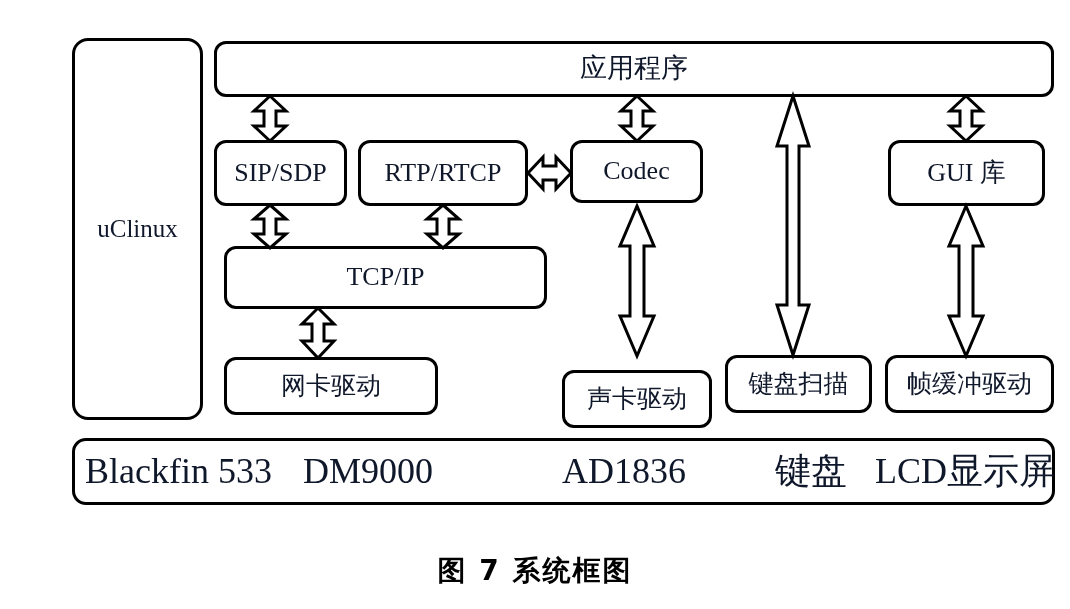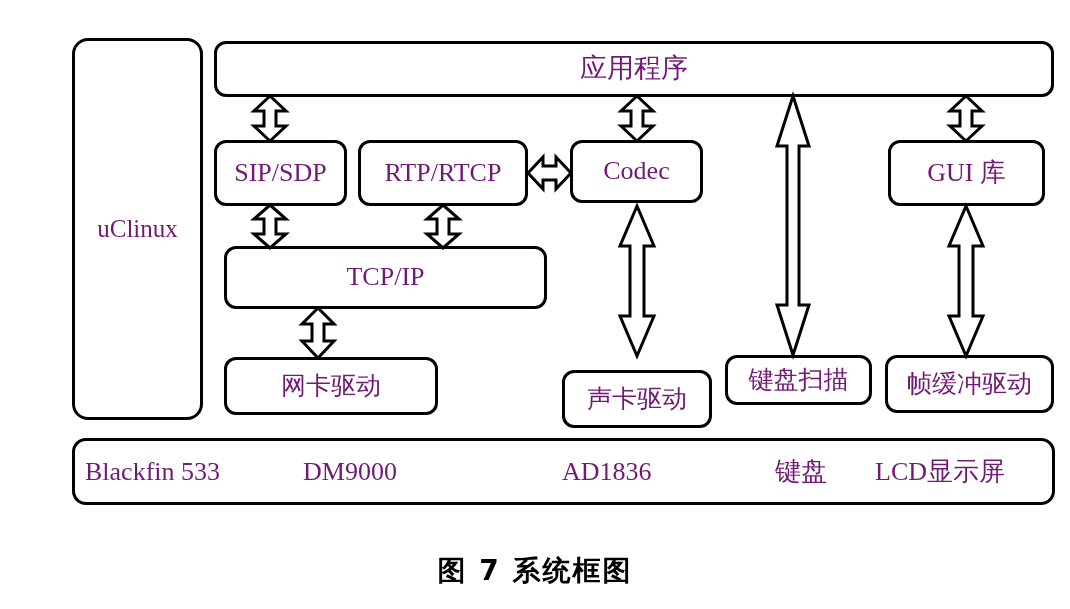--- a/index.html
+++ b/index.html
@@ -20,52 +20,52 @@
     position: absolute;
     box-sizing: border-box;
     border: 3px solid #000000;
     border-radius: 12px;
     background: #ffffff;
     display: flex;
     align-items: center;
     justify-content: center;
     text-align: center;
     line-height: 1.1;
-    color: #701a75;
+    color: #0f172a;
   }
   .box-label {
     display: block;
     white-space: nowrap;
   }
   
   #box-uclinux      { left: 72px;  top: 38px;  width: 131px; height: 382px; font-size: 25px; border-radius: 16px; }
   #box-app          { left: 214px; top: 41px;  width: 840px; height: 56px;  font-size: 27px; }
   #box-sip          { left: 214px; top: 140px; width: 133px; height: 66px;  font-size: 26px; justify-content: center; }
   #box-rtp          { left: 358px; top: 140px; width: 170px; height: 66px;  font-size: 26px; }
   #box-codec        { left: 570px; top: 140px; width: 133px; height: 63px;  font-size: 26px; }
   #box-gui          { left: 888px; top: 140px; width: 157px; height: 66px;  font-size: 26px; }
   #box-tcpip        { left: 224px; top: 246px; width: 323px; height: 63px;  font-size: 26px; }
   #box-nic          { left: 224px; top: 357px; width: 214px; height: 58px;  font-size: 25px; }
   #box-sound        { left: 562px; top: 370px; width: 150px; height: 58px;  font-size: 25px; }
-  #box-keyscan      { left: 725px; top: 355px; width: 147px; height: 50px;  font-size: 25px; }
+  #box-keyscan      { left: 725px; top: 355px; width: 147px; height: 58px;  font-size: 25px; }
   #box-framebuf     { left: 885px; top: 355px; width: 169px; height: 58px;  font-size: 25px; }
   #box-hardware     { left: 72px;  top: 438px; width: 983px; height: 67px;  font-size: 27px; border-radius: 14px;
                       justify-content: flex-start; }
   
   .hw-row {
     position: relative;
     width: 100%;
     height: 100%;
   }
   .hw-item {
     position: absolute;
     top: 50%;
     transform: translateY(-50%);
     white-space: nowrap;
-    font-size: 26px;
+    font-size: 36px;
   }
   #hw-blackfin { left: 10px; }
   #hw-dm9000   { left: 228px; }
   #hw-ad1836   { left: 487px; }
   #hw-keyboard { left: 700px; }
   #hw-lcd      { left: 800px; }
 
   
   .arrow {
     position: absolute;

